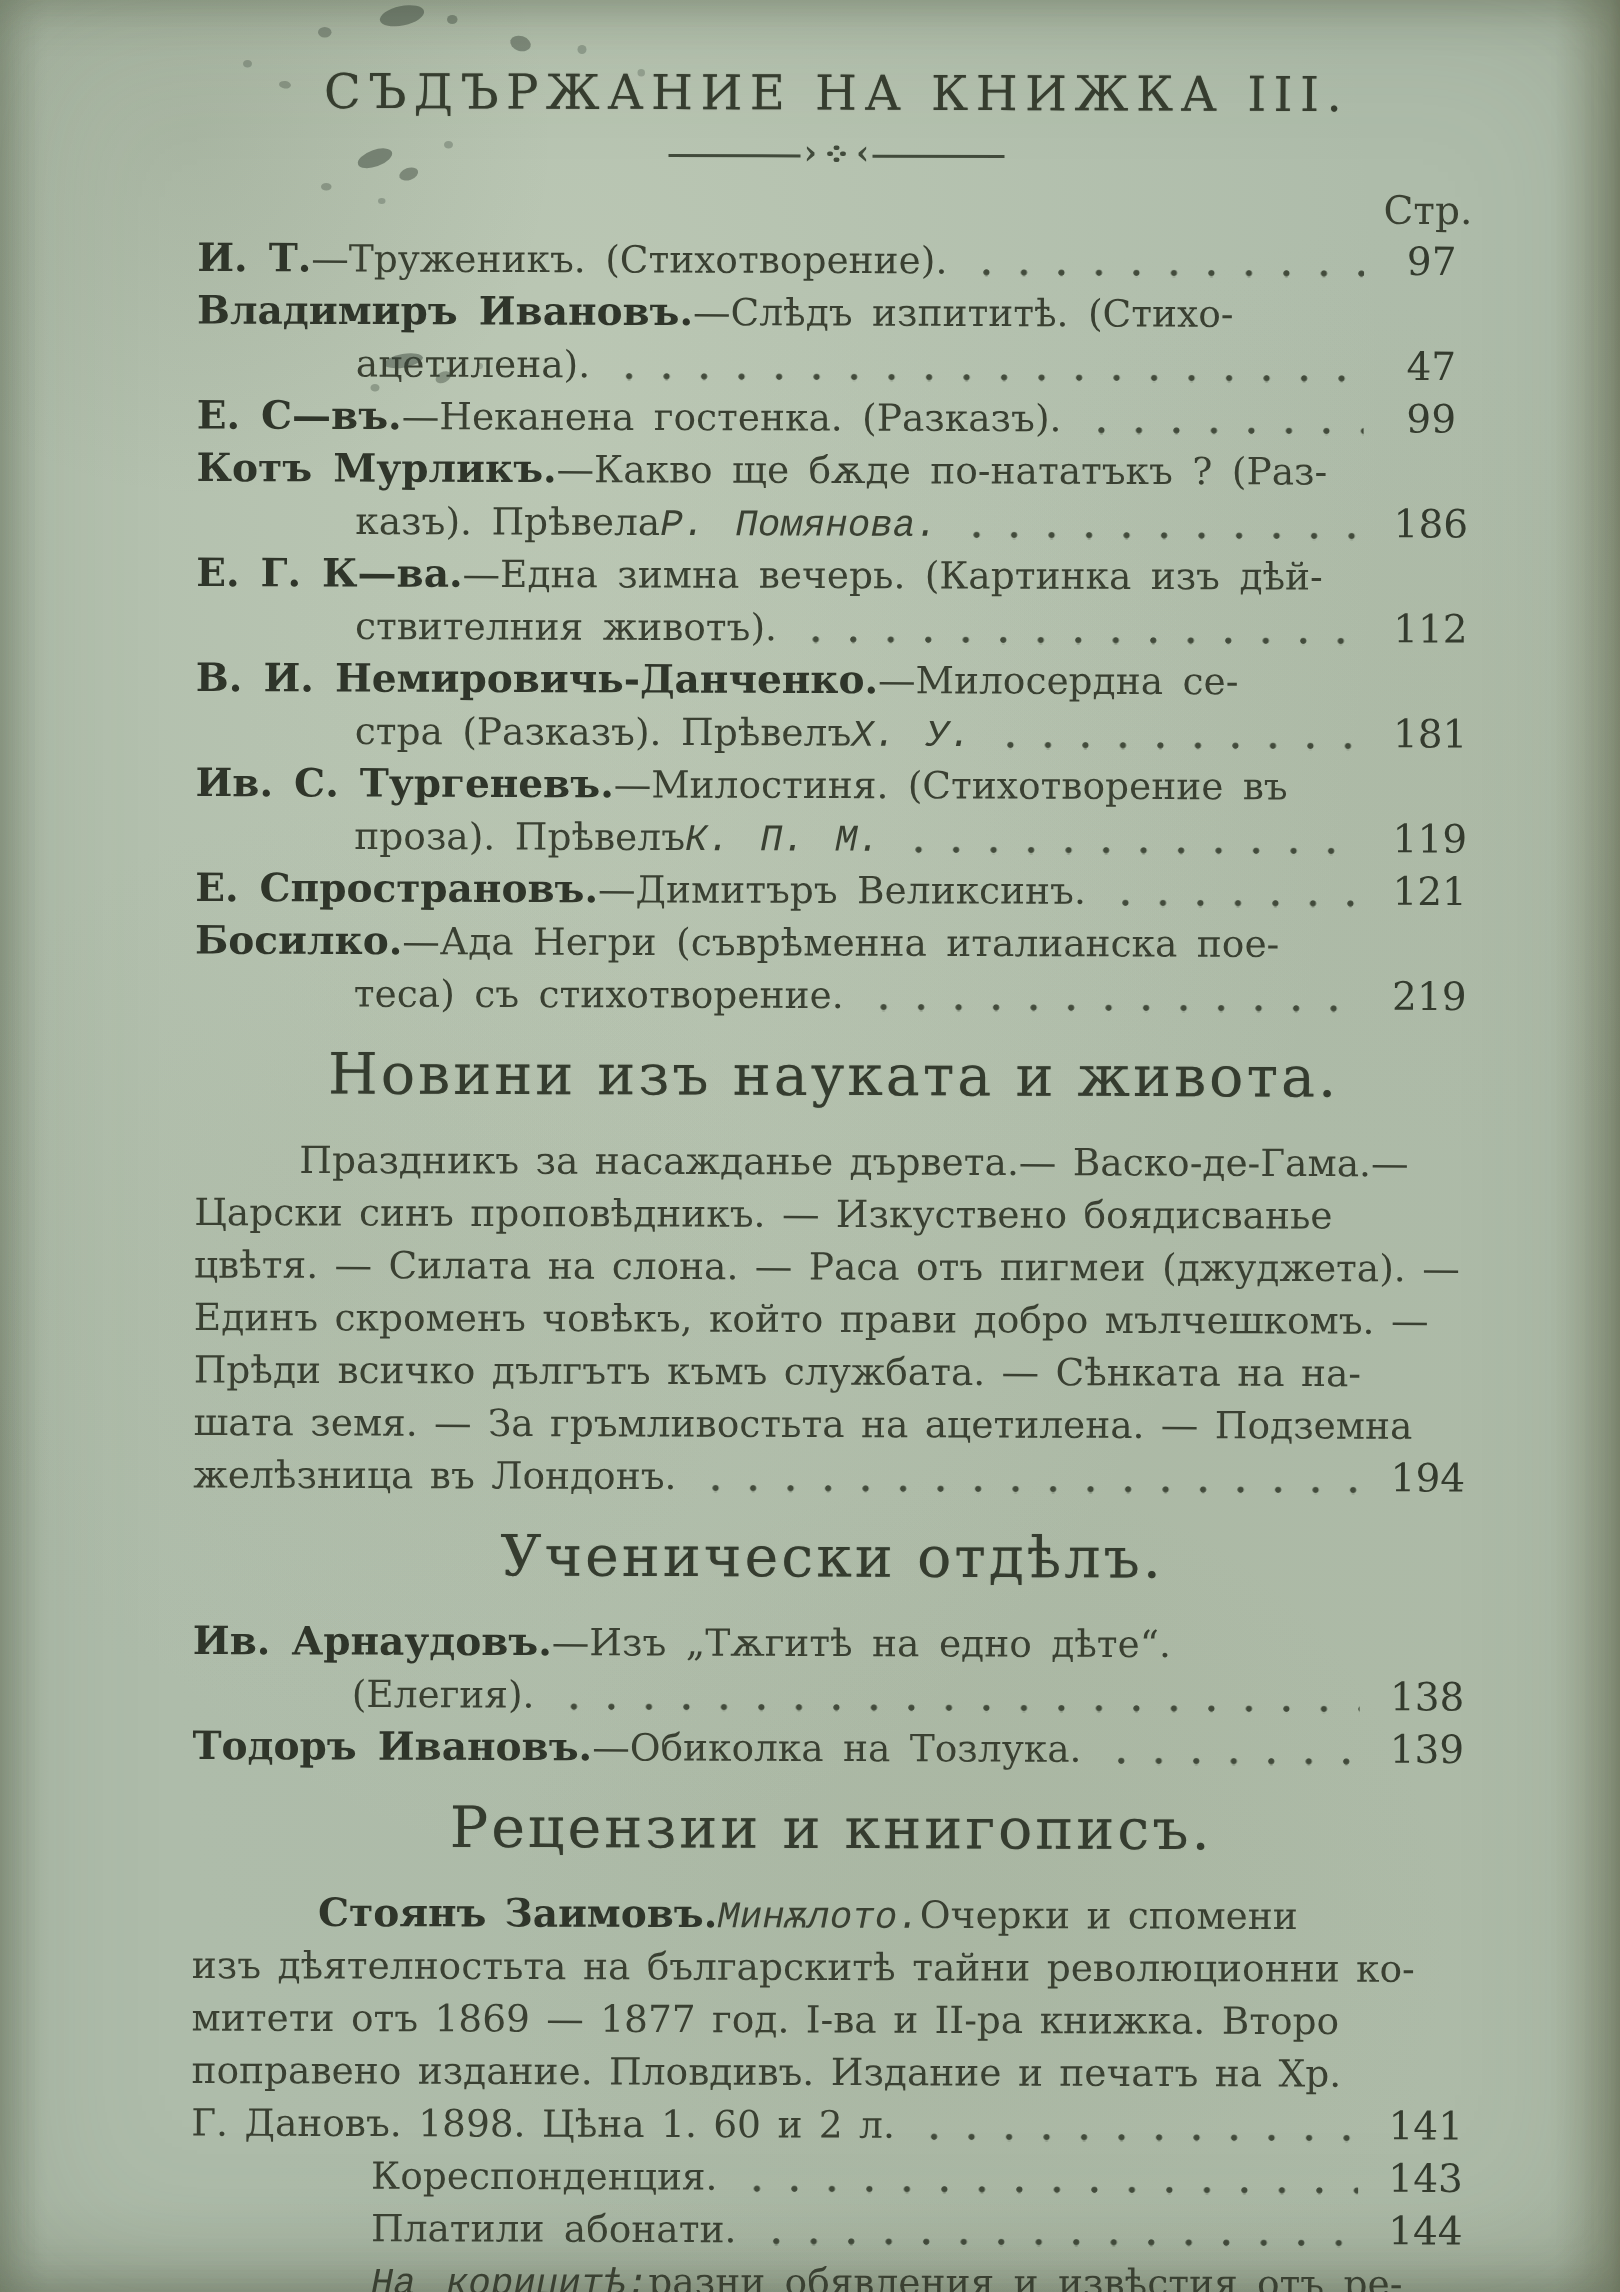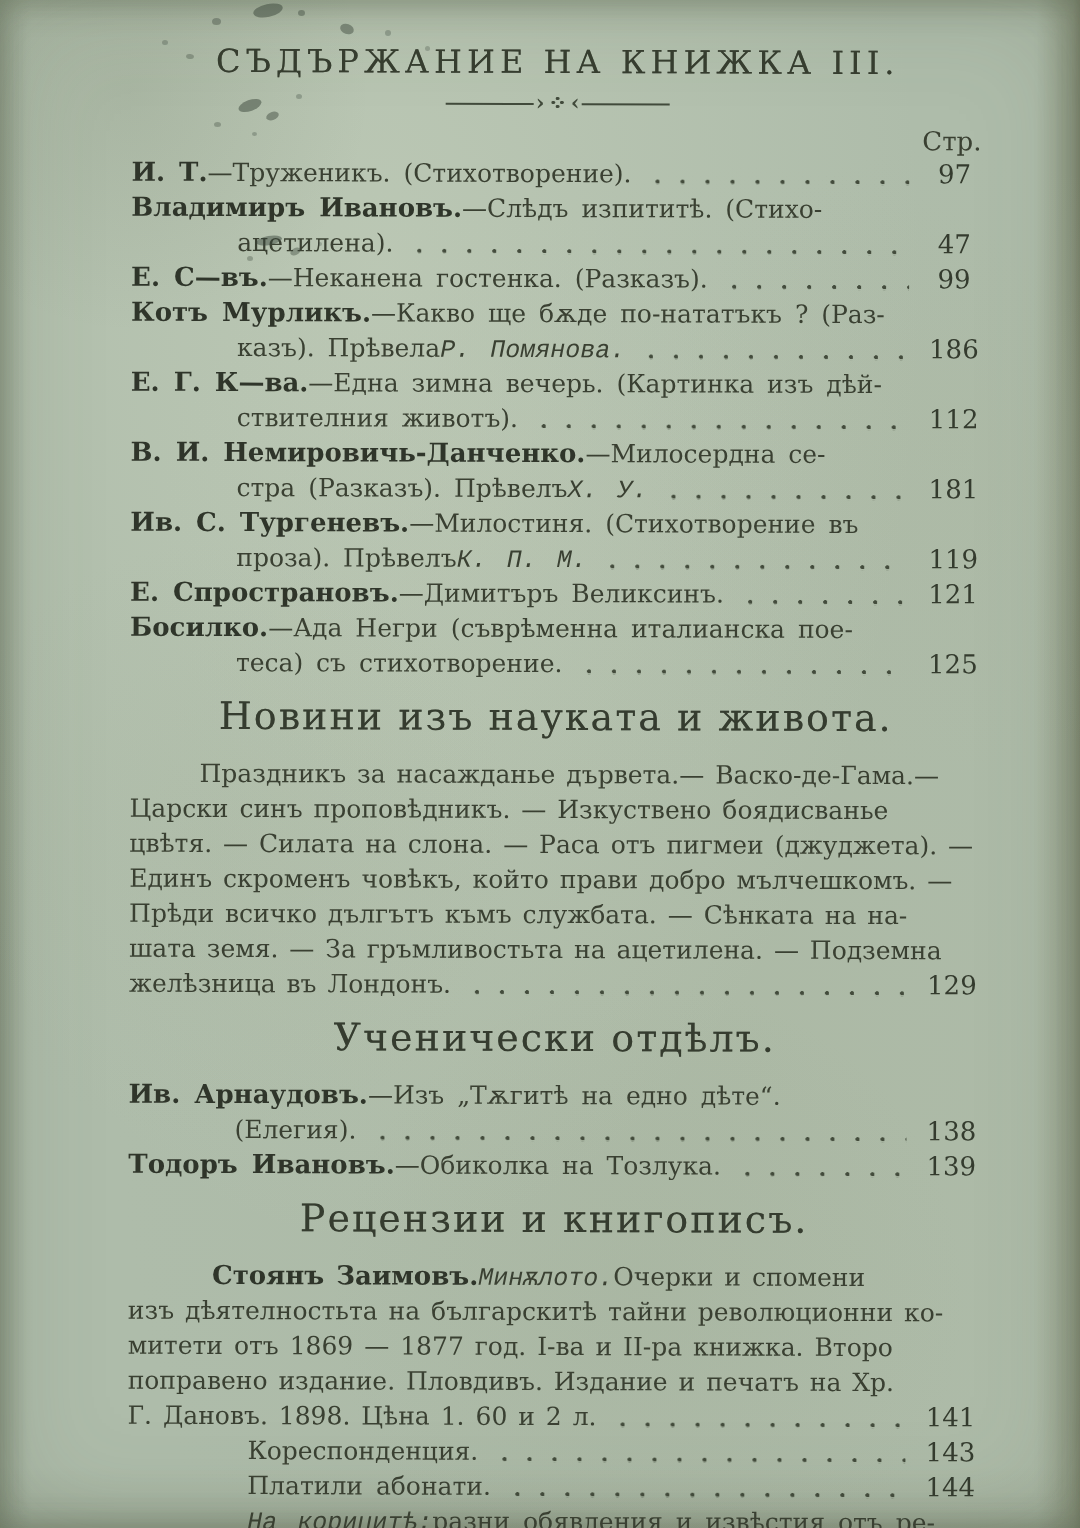--- a/index.html
+++ b/index.html
@@ -176,21 +176,21 @@
         <span class="page-num">121</span>
       </div>
       <div class="row entry">
         <span class="b">Босилко.</span>
         <span> — </span>
         <span>Ада Негри (съврѣменна италианска пое-</span>
       </div>
       <div class="row entry ind1">
         <span>теса) съ стихотворение.</span>
         <span class="leader"></span>
-        <span class="page-num">125</span>
+        <span class="page-num">219</span>
       </div>
       <div class="row heading"><span>Новини изъ науката и живота.</span></div>
       <div class="row para ind2">
         <span>Праздникъ за насажданье дървета.— Васко-де-Гама.—</span>
       </div>
       <div class="row para">
         <span>Царски синъ проповѣдникъ. — Изкуствено боядисванье</span>
       </div>
       <div class="row para">
         <span>цвѣтя. — Силата на слона. — Раса отъ пигмеи (джуджета). —</span>
@@ -200,21 +200,21 @@
       </div>
       <div class="row para">
         <span>Прѣди всичко дългътъ къмъ службата. — Сѣнката на на-</span>
       </div>
       <div class="row para">
         <span>шата земя. — За гръмливостьта на ацетилена. — Подземна</span>
       </div>
       <div class="row para">
         <span>желѣзница въ Лондонъ.</span>
         <span class="leader"></span>
-        <span class="page-num">129</span>
+        <span class="page-num">194</span>
       </div>
       <div class="row heading"><span>Ученически отдѣлъ.</span></div>
       <div class="row entry">
         <span class="b">Ив. Арнаудовъ.</span>
         <span> — </span>
         <span>Изъ „Тѫгитѣ на едно дѣте“.</span>
       </div>
       <div class="row entry ind1">
         <span>(Елегия).</span>
         <span class="leader"></span>

